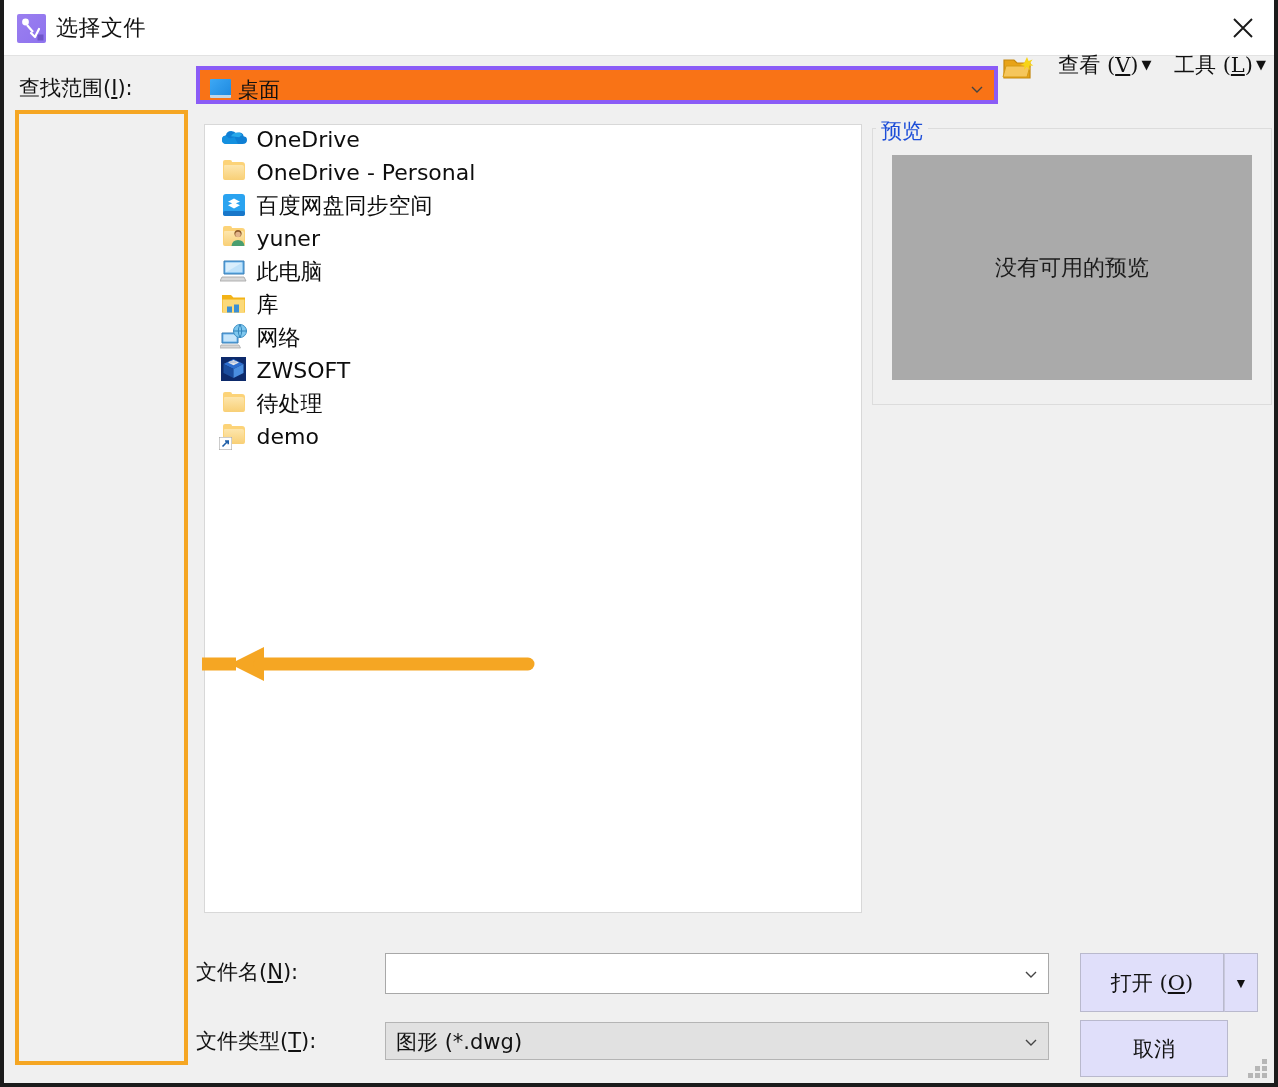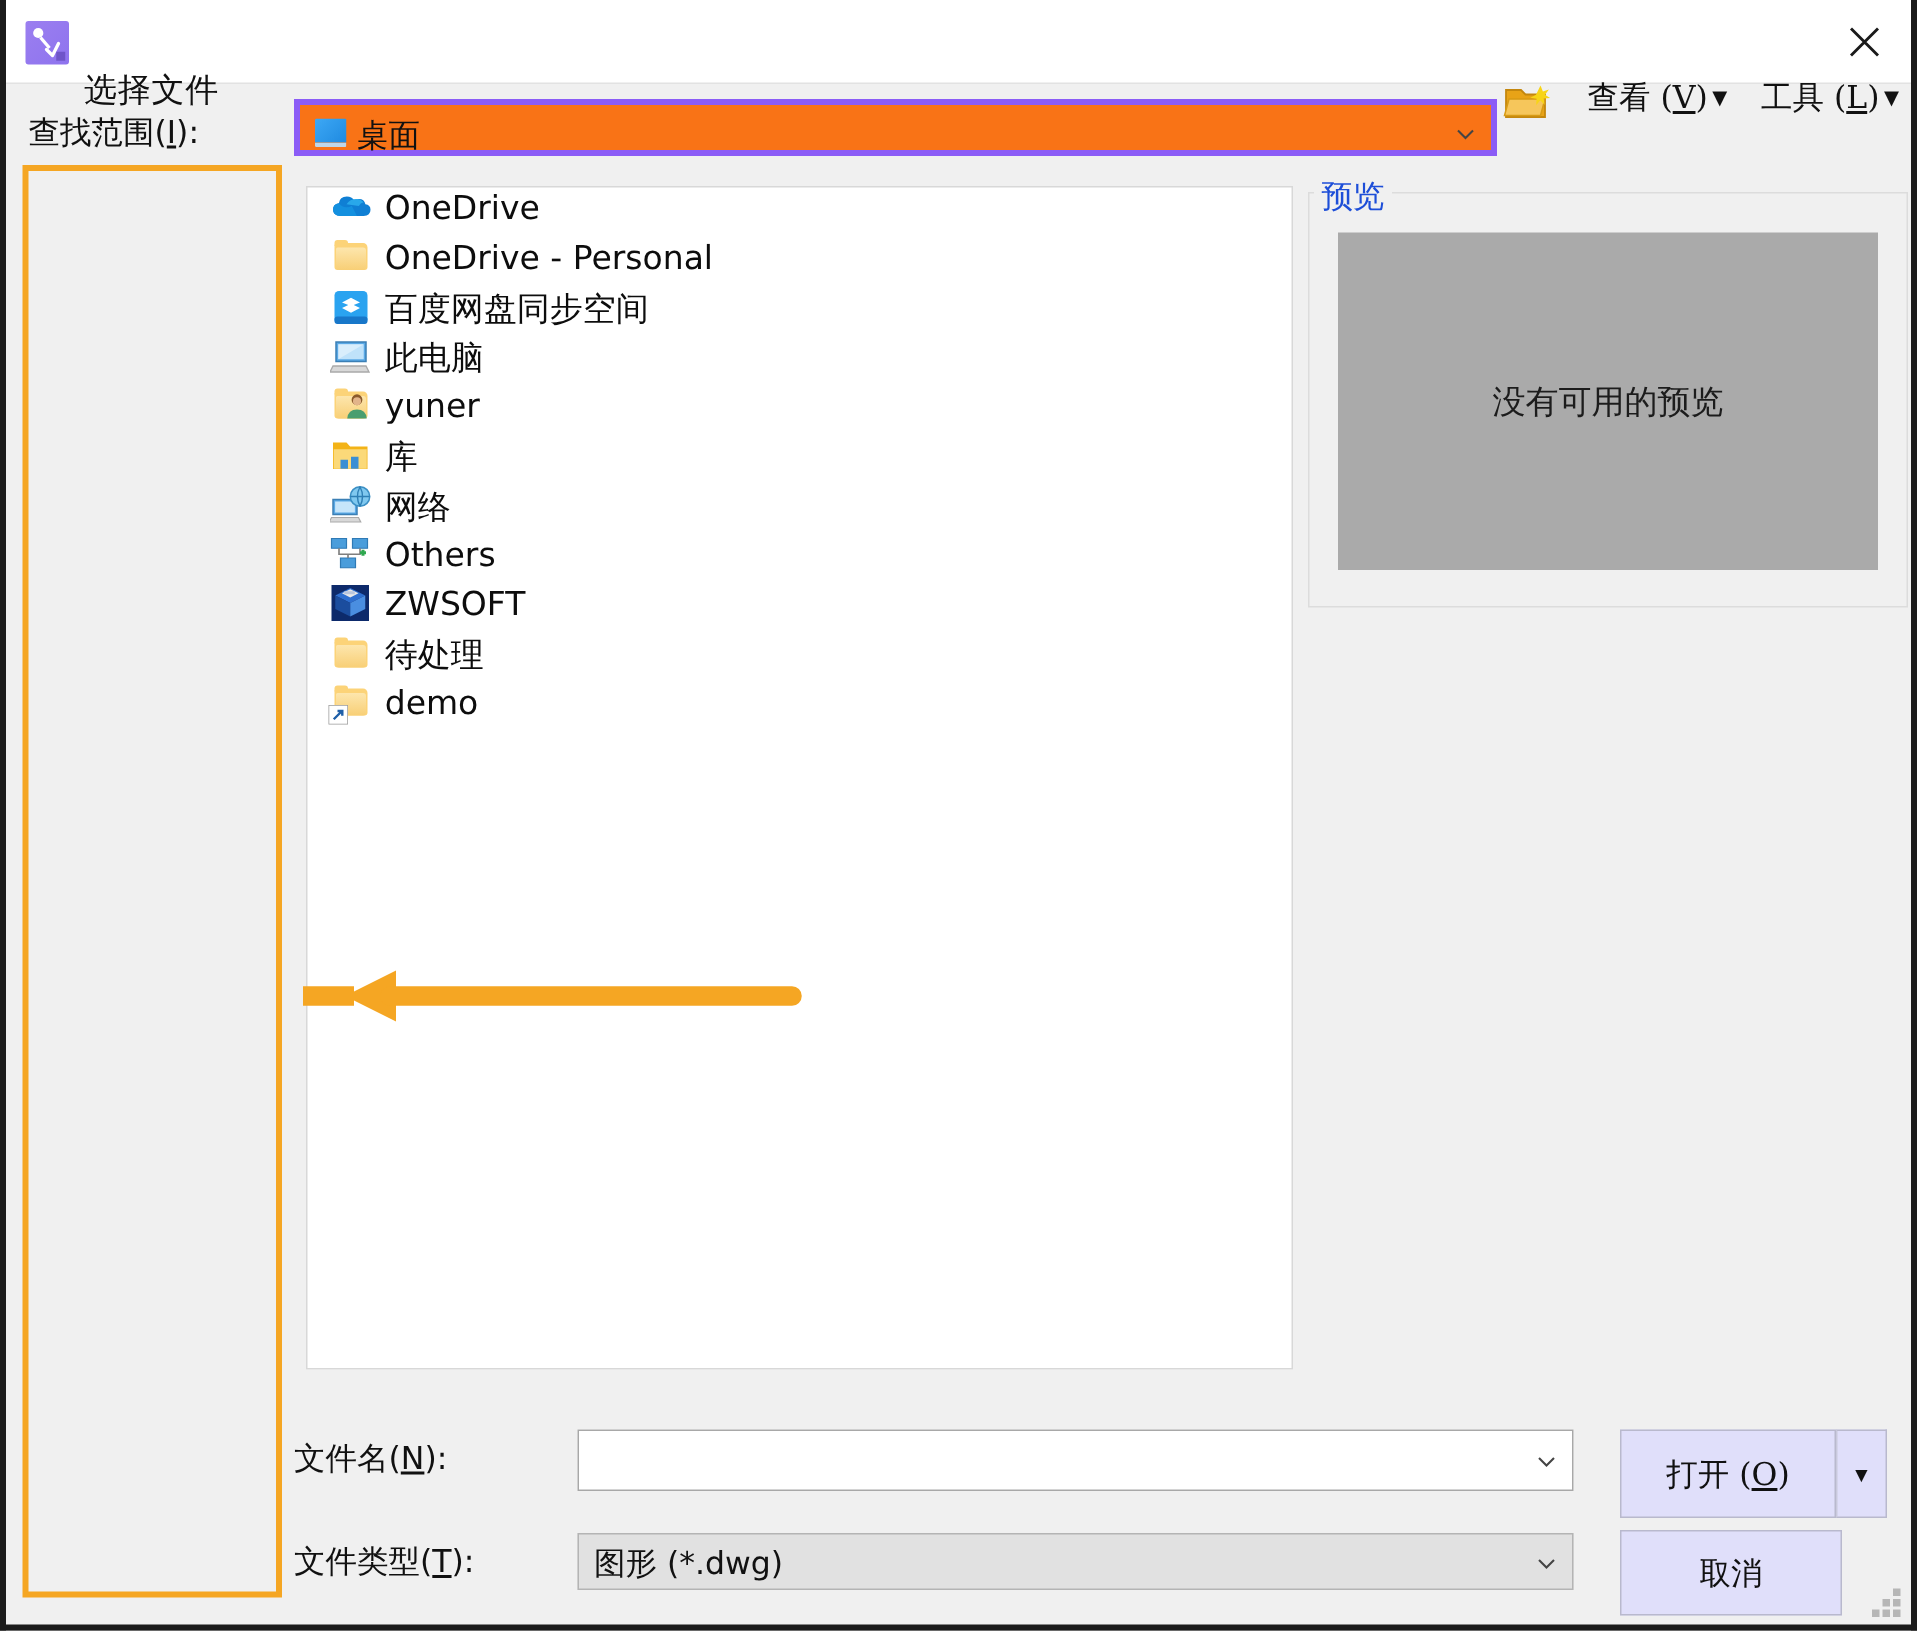--- a/index.html
+++ b/index.html
@@ -35,21 +35,20 @@
     width: 29px; height: 29px;
     background: linear-gradient(135deg,#9b7ff0 0%, #8e73ee 100%);
     border-radius: 2px;
   }
   .title-icon svg { position: absolute; left: 0; top: 0; }
   .title-text {
     position: absolute; left: 52px; top: 13px;
     font-size: 22px; color: #111;
     font-family: "DejaVu Sans", "Liberation Sans", sans-serif;
     letter-spacing: .5px;
-    margin-top: 32px;
   }
   .close-btn {
     position: absolute; right: 0; top: 0;
     width: 62px; height: 55px;
     cursor: pointer;
   }
   .close-btn svg { position: absolute; left: 19px; top: 16px; }
 
   
   .lookin-label {
@@ -346,49 +345,49 @@
           <rect x="3" y="3" width="22" height="22" rx="3" fill="#2aa3f0"></rect>
           <rect x="3" y="20" width="22" height="5" rx="2" fill="#1877c9"></rect>
           <path d="M14 7.5 l6 3.2 l-4.2 1.6 l4.2 2 l-6 3.2 l-6-3.2 l4.2-2 l-4.2-1.6 z" fill="#ffffff"></path>
         </svg>
       </span>
       <span class="fl-label">百度网盘同步空间</span>
     </div>
 
     <div class="fl-row">
       <span class="fl-icon">
-        <svg width="30" height="28" viewBox="0 0 30 28">
-          <path d="M4 4 h20 v13 h-20 z" fill="#5aa9e6" stroke="#3b7fb5" stroke-width="1"></path>
-          <path d="M5.5 5.5 h17 v10 h-17 z" fill="#bfe2fa"></path>
-          <path d="M5.5 5.5 h17 l-17 10 z" fill="#e7f4fd" opacity=".65"></path>
-          <path d="M2 20 h22 l2 4 h-26 z" fill="#d8d8d8" stroke="#a9a9a9" stroke-width=".9"></path>
-        </svg>
-      </span>
-      <span class="fl-label">此电脑</span>
-    </div>
-
-    <div class="fl-row">
-      <span class="fl-icon">
         <span class="ic-folder">
             <i class="tab"></i>
             <i class="back"></i>
             <i class="front"></i>
           </span>
         <svg width="20" height="20" viewBox="0 0 20 20" style="position:absolute;left:10px;top:5px">
           <circle cx="8" cy="5.5" r="3.6" fill="#8b5a2b"></circle>
           <path d="M1.5 18 q.6-6 6.5-6 q5.9 0 6.5 6 z" fill="#4a9e6f"></path>
           <circle cx="8" cy="6.5" r="2.7" fill="#e2b48a"></circle>
         </svg>
       </span>
       <span class="fl-label">yuner</span>
     </div>
 
     <div class="fl-row">
       <span class="fl-icon">
         <svg width="30" height="28" viewBox="0 0 30 28">
+          <path d="M4 4 h20 v13 h-20 z" fill="#5aa9e6" stroke="#3b7fb5" stroke-width="1"></path>
+          <path d="M5.5 5.5 h17 v10 h-17 z" fill="#bfe2fa"></path>
+          <path d="M5.5 5.5 h17 l-17 10 z" fill="#e7f4fd" opacity=".65"></path>
+          <path d="M2 20 h22 l2 4 h-26 z" fill="#d8d8d8" stroke="#a9a9a9" stroke-width=".9"></path>
+        </svg>
+      </span>
+      <span class="fl-label">此电脑</span>
+    </div>
+
+    <div class="fl-row">
+      <span class="fl-icon">
+        <svg width="30" height="28" viewBox="0 0 30 28">
           <path d="M2 5 h9 l2.4 2.6 h11.6 v15 h-23 z" fill="#f3b317"></path>
           <path d="M2.5 9.5 h22 v13 h-22 z" fill="#fbd979"></path>
           <path d="M7 22.5 v-6 h5 v6 z" fill="#3a8fd4"></path>
           <path d="M14 22.5 v-8 h5 v8 z" fill="#3a8fd4"></path>
         </svg>
       </span>
       <span class="fl-label">库</span>
     </div>
 
     <div class="fl-row">
@@ -397,32 +396,20 @@
           <path d="M2 10 h16 v10 h-16 z" fill="#5aa9e6" stroke="#3b7fb5" stroke-width="1"></path>
           <path d="M3.4 11.4 h13.2 v7.2 h-13.2 z" fill="#c6e5fa"></path>
           <path d="M1 22 h18 l1.5 3 h-21 z" fill="#d8d8d8" stroke="#a9a9a9" stroke-width=".8"></path>
           <circle cx="20" cy="8" r="6.5" fill="#7fc8ef" stroke="#3b8fc4" stroke-width="1"></circle>
           <path d="M13.5 8 h13 M20 1.5 q3.4 6.5 0 13 M20 1.5 q-3.4 6.5 0 13" stroke="#2e7fb5" stroke-width=".9" fill="none"></path>
         </svg>
       </span>
       <span class="fl-label">网络</span>
     </div>
 
-    <div class="fl-row">
-      <span class="fl-icon">
-        <svg width="30" height="28" viewBox="0 0 30 28">
-          <path d="M1 4 h10 v6.5 h-10 z" fill="#4a9ddb" stroke="#2f7ab5" stroke-width=".8"></path>
-          <path d="M15 4 h10 v6.5 h-10 z" fill="#4a9ddb" stroke="#2f7ab5" stroke-width=".8"></path>
-          <path d="M7 17 h10 v6.5 h-10 z" fill="#4a9ddb" stroke="#2f7ab5" stroke-width=".8"></path>
-          <path d="M6 10.5 v4 h14 v-4 M12 14.5 v2.5" stroke="#7f7f7f" stroke-width="1.1" fill="none"></path>
-          <path d="M20 13.5 h4 M22 11.5 v4" stroke="#2fa84f" stroke-width="2"></path>
-        </svg>
-      </span>
-      <span class="fl-label">Others</span>
-    </div>
 
     <div class="fl-row">
       <span class="fl-icon">
         <svg width="30" height="28" viewBox="0 0 30 28">
           <rect x="1" y="2" width="25" height="24" fill="#0d2a6b"></rect>
           <path d="M13.5 4 l10 5 l-10 5 l-10-5 z" fill="#2e6fd0"></path>
           <path d="M3.5 9 v9 l10 5 v-9 z" fill="#1b4d9e"></path>
           <path d="M13.5 14 v9 l10-5 v-9 z" fill="#4a8ee0"></path>
           <path d="M8 7.5 l5.5 2.8 l5.5-2.8 l-5.5-2.6 z" fill="#e8e8e8"></path>
           <path d="M9.5 6.2 h7 v2 h-7 z" fill="#b9c6de"></path>

